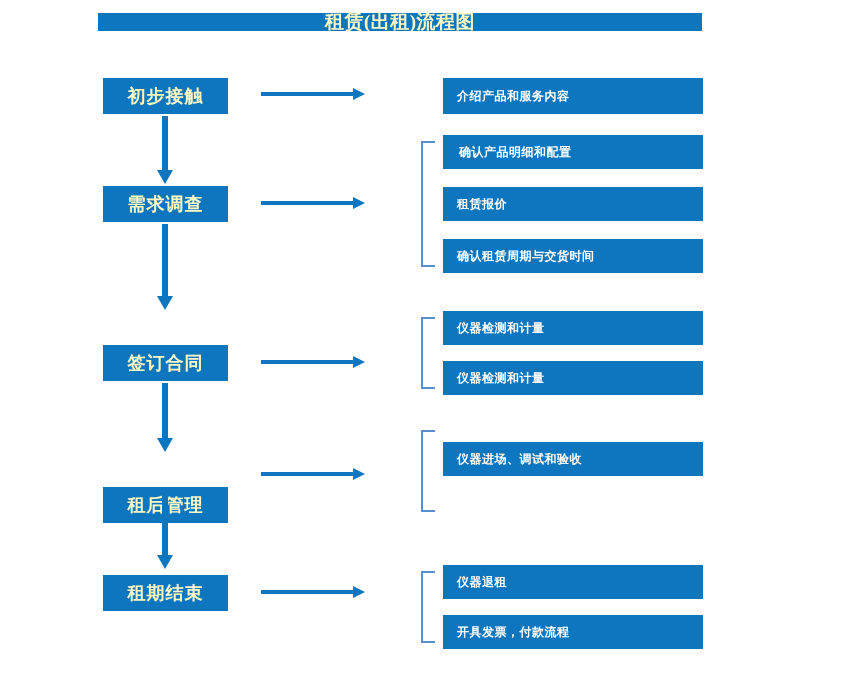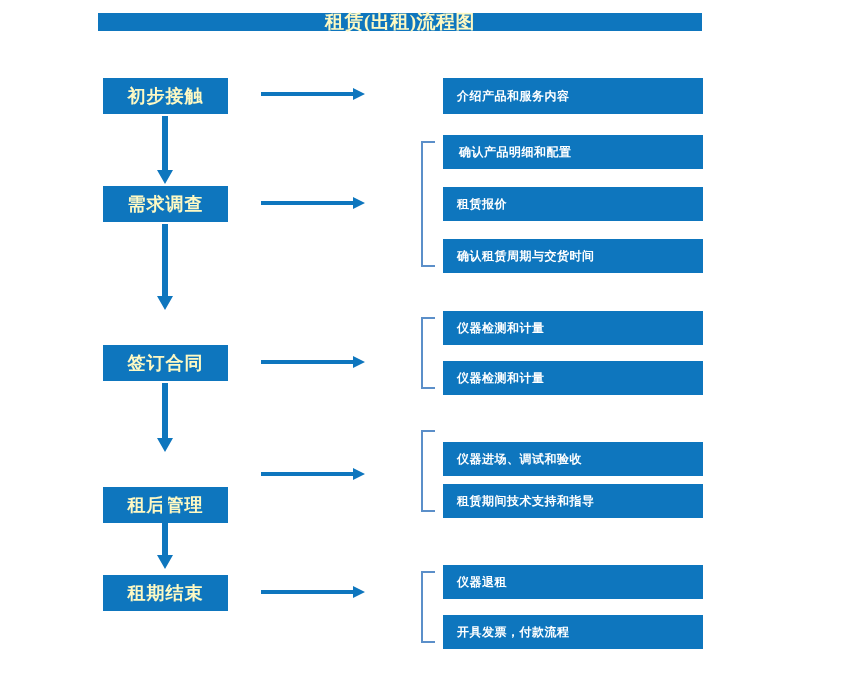--- a/index.html
+++ b/index.html
@@ -128,21 +128,20 @@
     <path d="M0 6 H92 V2 L104 8 L92 14 V10 H0 Z" fill="#0E76BE"></path>
   </svg>
 
   <svg class="v-arrow" style="left:156px; top:495px; width:18px; height:74px;" viewBox="0 0 18 74">
     <path d="M6 0 H12 V60 H17 L9 74 L1 60 H6 Z" fill="#0E76BE"></path>
   </svg>
 
   <div class="bracket" style="left:421px; top:430px; width:14px; height:82px;"></div>
 
   <div class="task-box" style="left:443px; top:442px; width:260px; height:34px;">仪器进场、调试和验收</div>
-  <div class="task-box" style="left:443px; top:484px; width:260px; height:34px;">租赁期间技术支持和指导</div>
 
   <div class="node-box" style="left:103px; top:575px; width:125px; height:36px;">租期结束</div>
 
   <svg class="h-arrow" style="left:261px; top:584px; width:104px; height:16px;" viewBox="0 0 104 16">
     <path d="M0 6 H92 V2 L104 8 L92 14 V10 H0 Z" fill="#0E76BE"></path>
   </svg>
 
   <div class="bracket" style="left:421px; top:571px; width:14px; height:72px;"></div>
 
   <div class="task-box" style="left:443px; top:565px; width:260px; height:34px;">仪器退租</div>

